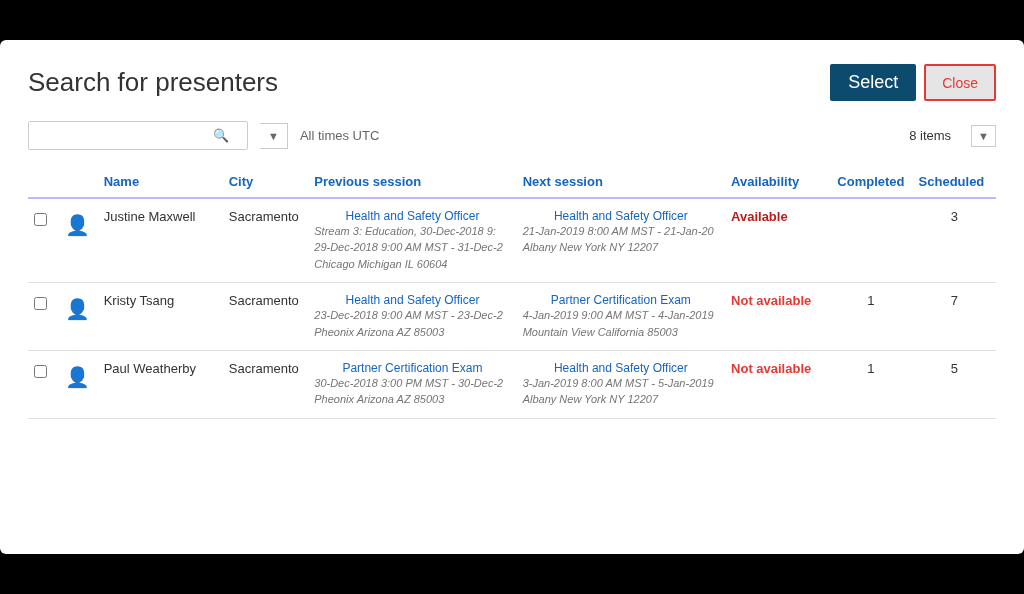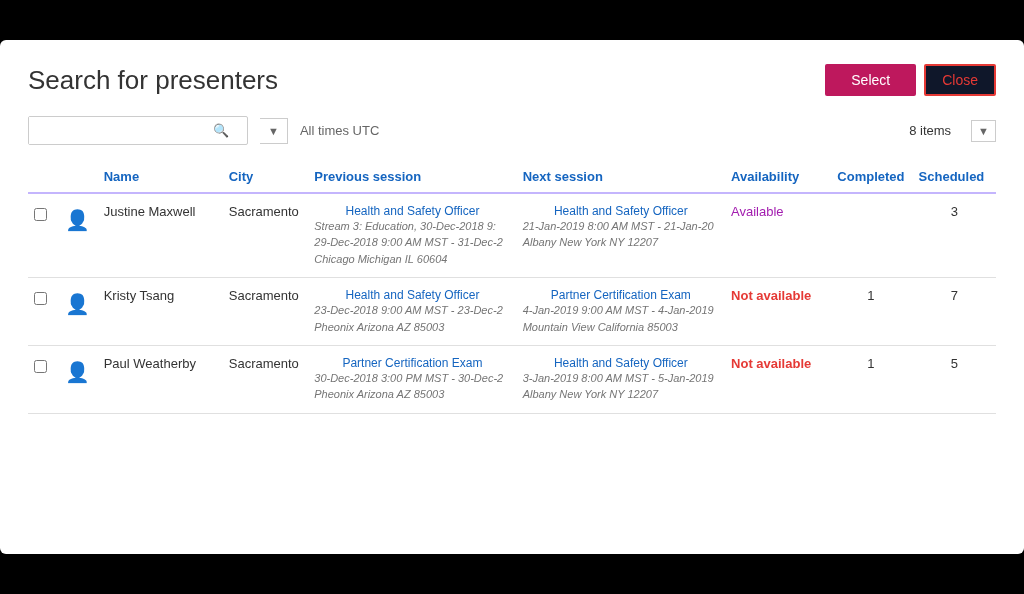--- a/index.html
+++ b/index.html
@@ -26,30 +26,30 @@
     .page-title {
       font-size: 26px;
       font-weight: 300;
       color: #333;
     }
     .header-buttons {
       display: flex;
       gap: 8px;
     }
     .btn-select {
-      background: #be185d;
+      background: #0c4a6e;
       color: #fff;
       border: none;
-      padding: 8px 26px;
-      font-size: 14px;
+      padding: 8px 18px;
+      font-size: 18px;
       cursor: pointer;
       border-radius: 2px;
     }
     .btn-close {
-      background: #0f172a;
+      background: #e5e5e5;
       color: #e53935;
       border: 2px solid #e53935;
       padding: 6px 16px;
       font-size: 14px;
       cursor: pointer;
       border-radius: 2px;
     }
     .search-bar-row {
       display: flex;
       align-items: center;
@@ -153,21 +153,21 @@
       display: block;
       text-align: center;
     }
     .sub-text {
       color: #757575;
       font-size: 11px;
       margin-top: 1px;
       line-height: 1.4;
       font-style: italic;
     }
-    .avail-yes { color: #a21caf; font-weight: normal; }
+    .avail-yes { color: #b91c1c; font-weight: bold; }
     .avail-no { color: #e53935; font-weight: bold; }
     .col-completed, .col-scheduled { text-align: center; }
     td.col-completed, td.col-scheduled { text-align: center; }
   </style>
 </head>
 <body>
 
 <div class="page-wrapper">
 
   <div class="header-row">

